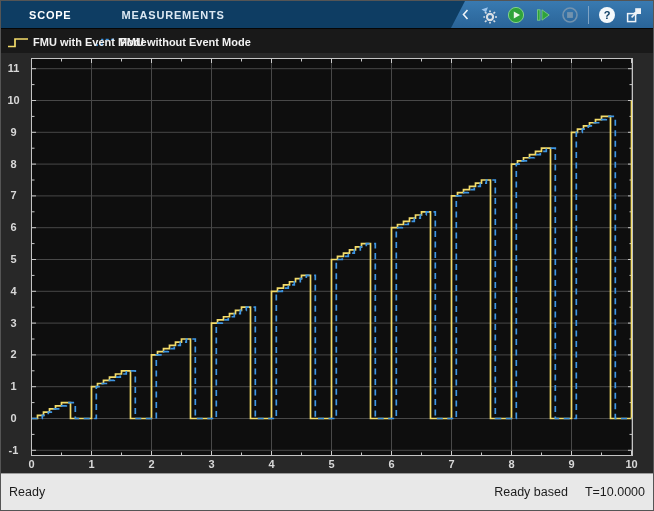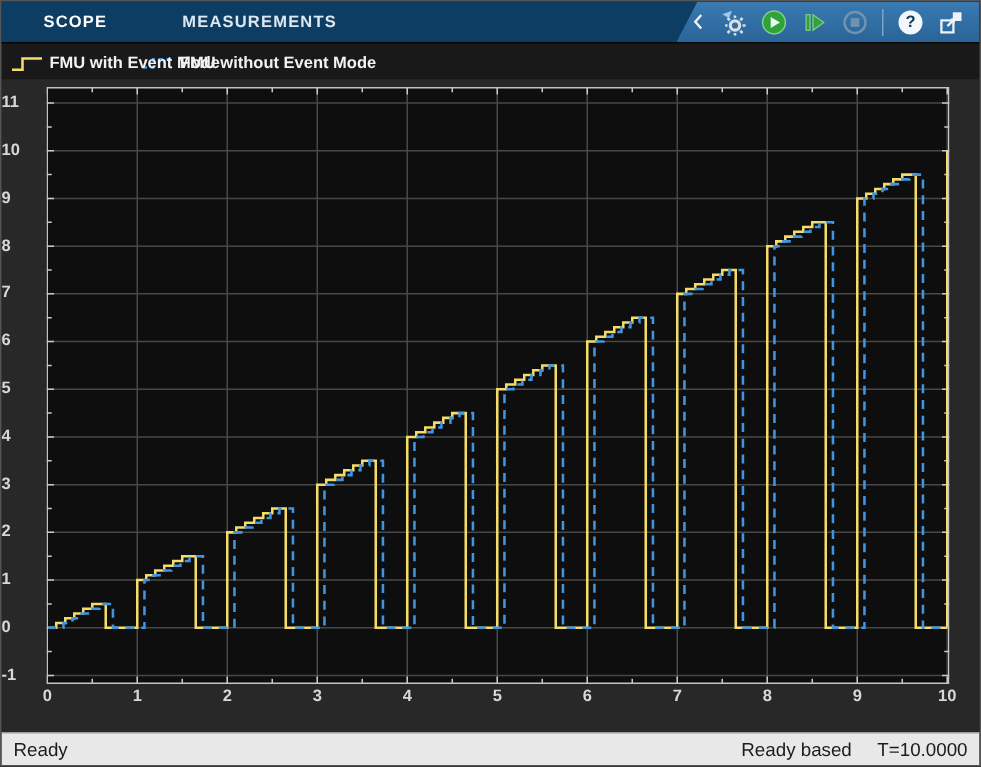--- a/index.html
+++ b/index.html
@@ -40,30 +40,30 @@
   #legendbar {
     position:absolute; left:0; top:27px; width:100%; height:25px;
     background:#191919; border-top:1px solid #060606;
   }
   .legend-entry { position:absolute; top:0; height:25px; display:flex; align-items:center; }
   .legend-label { color:#f2f2f2; font-size:11px; font-weight:bold; white-space:nowrap; margin-left:4px; }
   
   #plotwrap { position:absolute; left:0; top:52px; width:654px; height:436px; background:#282828; }
   #plot-svg { position:absolute; left:30px; top:5px; background:#0e0e0e; }
   .y-tick-label {
-    position:absolute; left:0; width:25px; text-align:left;
+    position:absolute; left:0; width:25px; text-align:center;
     color:#d8d8d8; font-size:11px; font-weight:bold; line-height:15px;
   }
   .x-tick-label {
     position:absolute; top:405px; width:26px; text-align:center;
     color:#d8d8d8; font-size:11px; font-weight:bold;
   }
   
   #statusbar {
-    position:absolute; left:0; bottom:0; width:100%; height:22px;
+    position:absolute; left:0; bottom:0; width:100%; height:37px;
     background:#e8e8e8; border-top:1px solid #9c9c9c;
     display:flex; align-items:center; justify-content:space-between;
     color:#1c1c1c; font-size:12.5px; padding:0 8px;
   }
   #status-right { display:flex; gap:17px; }
 </style>
 </head>
 <body>
 
 <div id="window">

